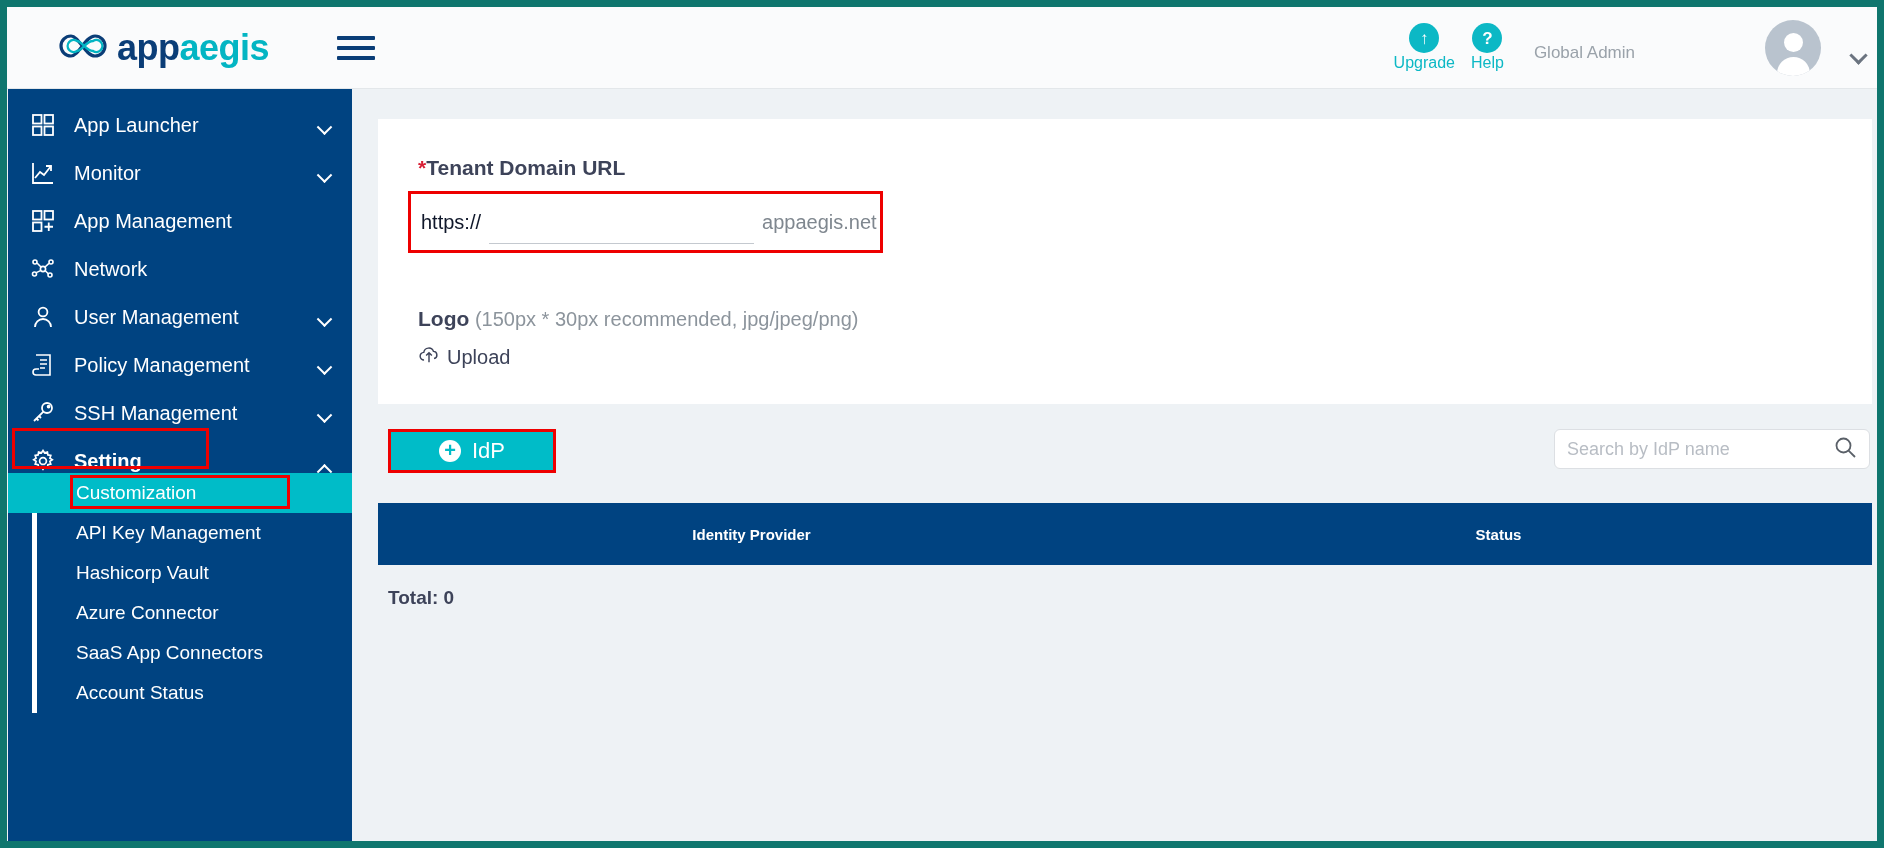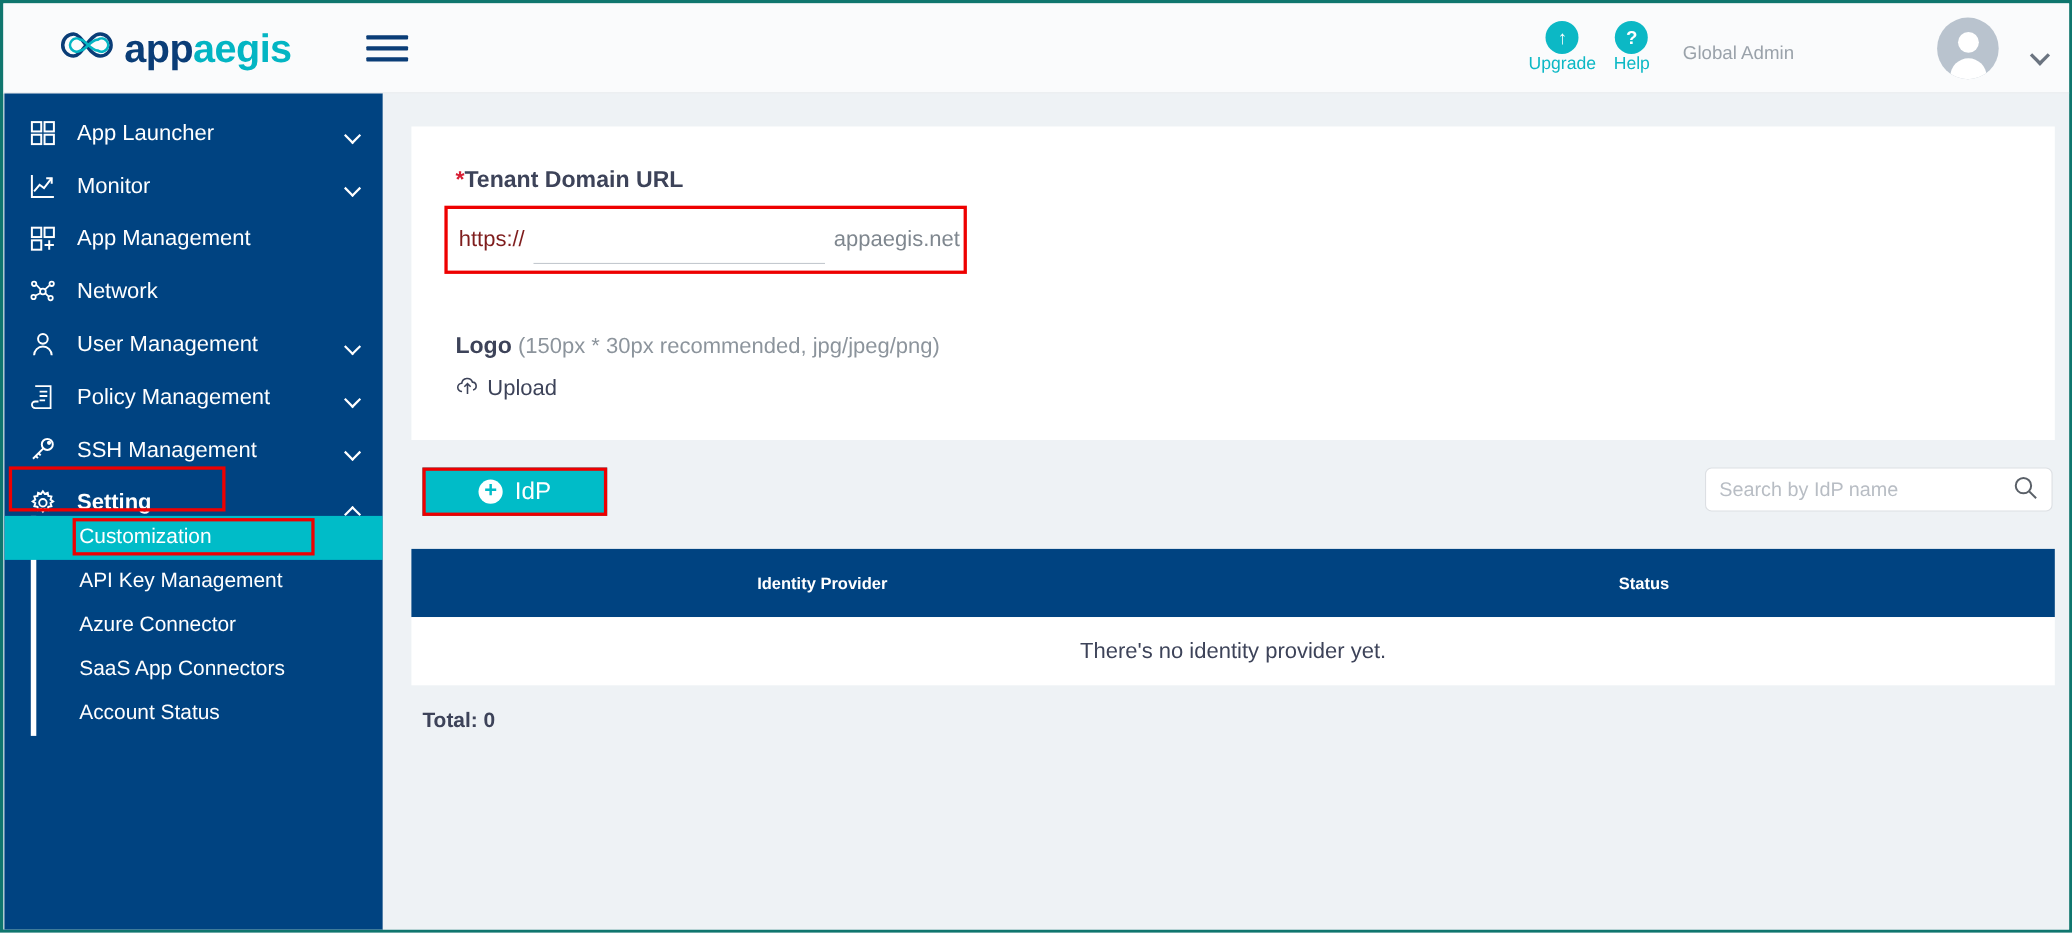--- a/index.html
+++ b/index.html
@@ -5,21 +5,21 @@
   * { box-sizing: border-box; margin: 0; padding: 0; }
   html, body {
     width: 1884px; height: 848px;
     font-family: "Liberation Sans", sans-serif;
     background: #ffffff;
     overflow: hidden;
   }
   .app {
     position: relative;
     width: 1884px; height: 848px;
-    border: 3px solid #0f766e;
+    border: 7px solid #0f766e;
     background: #eef2f5;
     overflow: hidden;
   }
 
   
   .header {
     position: absolute; top: 0; left: 0;
     width: 1882px; height: 82px;
     background: #fafbfc;
     display: flex; align-items: center;
@@ -158,21 +158,21 @@
     position: absolute; left: 40px; top: 37px;
   }
   .field-label .star { color: #d82036; }
   .domain-box {
     position: absolute; left: 30px; top: 72px;
     width: 475px; height: 62px;
     border: 3px solid #ee0000;
     display: flex; align-items: center;
   }
   .proto {
-    font-size: 20px; color: #7f1d1d; margin-left: 10px;
+    font-size: 20px; color: #0f172a; margin-left: 10px;
   }
   .domain-input {
     flex: 1; height: 38px; margin: 0 8px;
     border: none; border-bottom: 1px solid #c4c9cf;
     font-size: 20px; font-family: "Liberation Sans", sans-serif;
     outline: none; background: transparent;
     align-self: flex-end; margin-bottom: 6px;
   }
   .suffix {
     font-size: 20px; color: #7f878f; margin-right: 14px;
@@ -383,20 +383,23 @@
       <span class="setting-hl"></span>
     </div>
 
     <div class="submenu">
       <div class="sub-item active">
         <span>Customization</span>
         <span class="cust-hl"></span>
       </div>
       <div class="sub-item">
         <span>API Key Management</span>
+      </div>
+      <div class="sub-item">
+        <span>Hashicorp Vault</span>
       </div>
       <div class="sub-item">
         <span>Azure Connector</span>
       </div>
       <div class="sub-item">
         <span>SaaS App Connectors</span>
       </div>
       <div class="sub-item">
         <span>Account Status</span>
       </div>
@@ -446,19 +449,18 @@
           </svg>
         </span>
       </div>
     </div>
 
     <div class="table-wrap">
       <div class="thead">
         <div class="th-provider">Identity Provider</div>
         <div class="th-status">Status</div>
       </div>
-      <div class="tbody-empty">There's no identity provider yet.</div>
     </div>
 
     <div class="total">Total: 0</div>
   </div>
 
 </div>
 
 </body></html>

